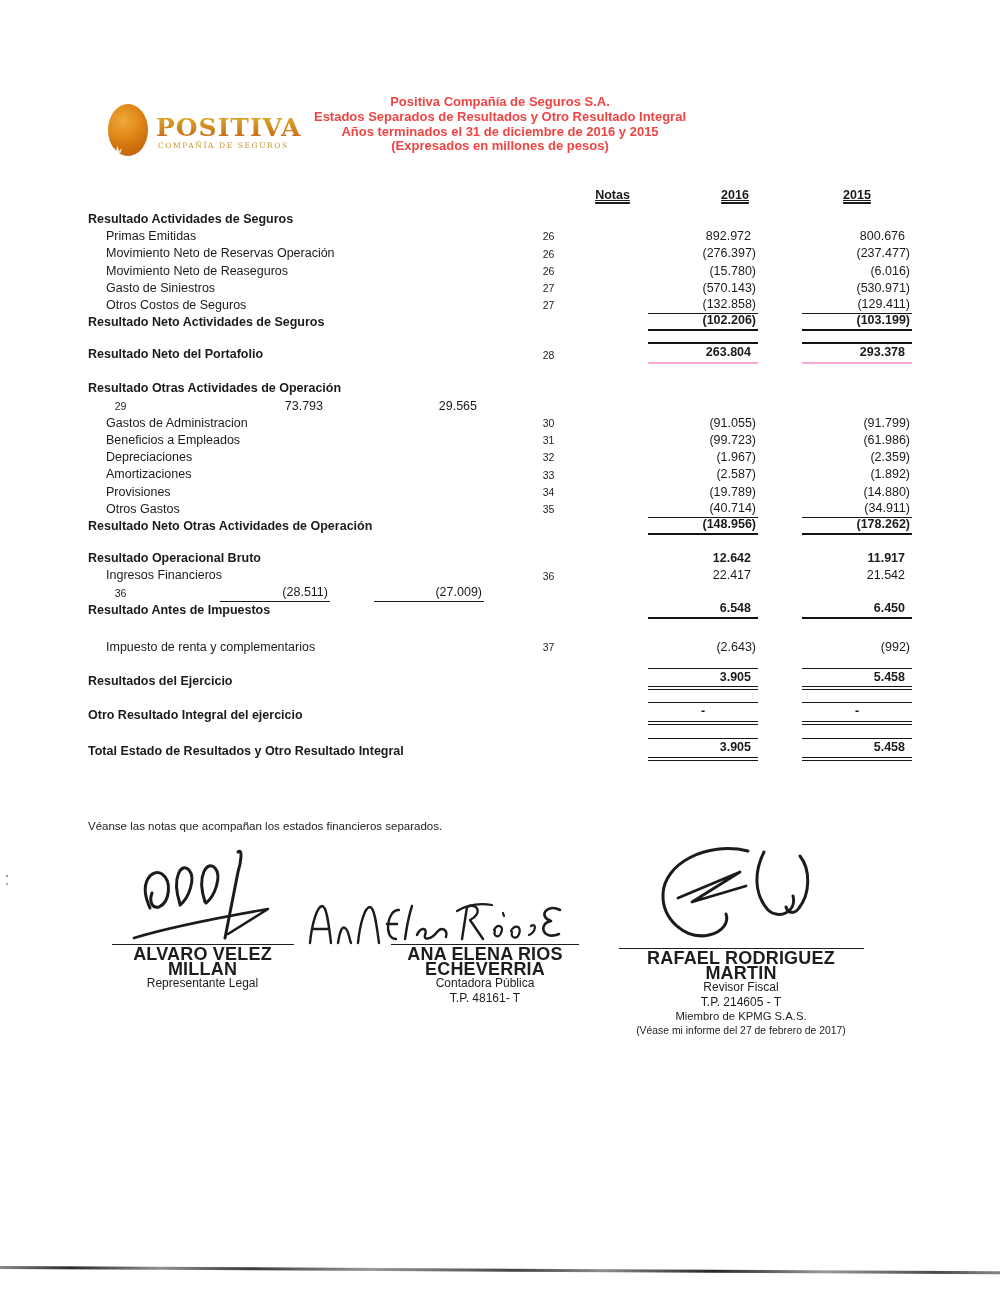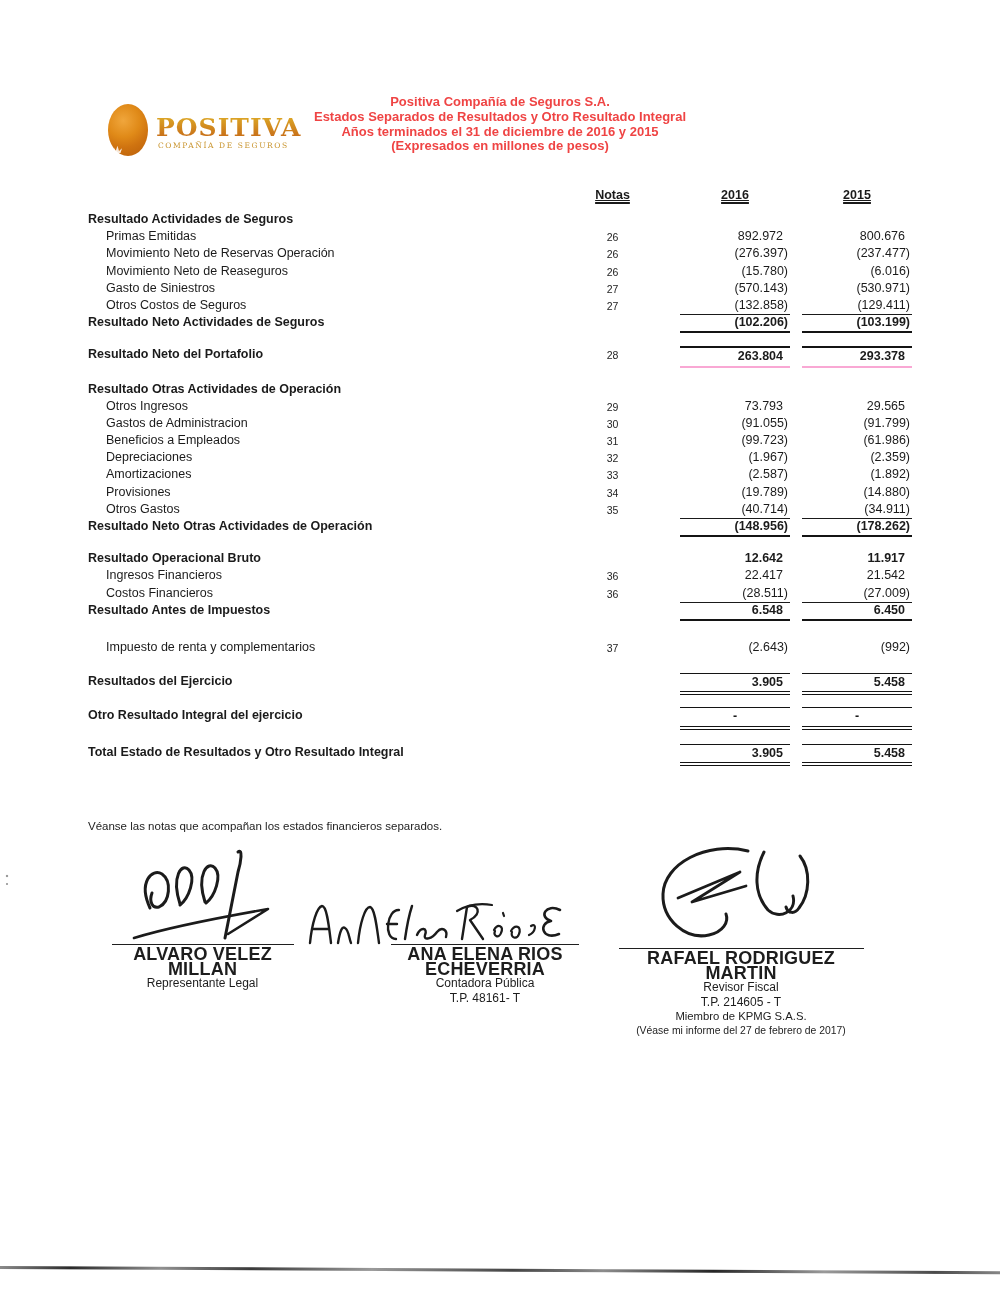--- a/index.html
+++ b/index.html
@@ -42,21 +42,21 @@
   .statement{position:absolute;left:88px;top:186px;width:824px;font-size:12.5px;color:#1b1b1b;}
   .colheads{display:flex;height:18px;line-height:18px;font-weight:bold;margin-bottom:7px;text-decoration:underline;}
   .colheads .lbl{flex:1;}
   .head-u{text-decoration:underline;text-underline-offset:3px;text-decoration-thickness:1.5px;}
   .note-col{width:65px;text-align:center;}
   .c1{width:145px;display:flex;}
   .c2{width:122px;display:flex;}
   .c1 .box,.c2 .box{width:110px;margin-left:auto;text-align:right;padding-right:2px;box-sizing:border-box;}
   .colheads .box{text-align:center;padding-right:0;}
 
-  .trow{display:flex;height:17.2px;line-height:17.2px;align-items:flex-start;}
+  .trow{display:flex;height:17.2px;line-height:17.2px;align-items:flex-end;gap:32px;}
   .trow .lbl{flex:1;padding-left:18px;}
   .trow .note-col{font-size:10.5px;color:#242424;line-height:18px;}
   .gap-sm{height:15px;} .gap-md{height:17px;} .gap-lg{height:19px;} .gap-xl{height:20px;}
 
   .trow.section .lbl,.trow.subtotal .lbl,.trow.keytotal .lbl,
   .trow.boldrow .lbl,.trow.final .lbl{font-weight:bold;padding-left:0;}
   .trow.subtotal .box,.trow.keytotal .box,.trow.boldrow .box,.trow.final .box{font-weight:bold;}
 
   .trow.rule-bottom .box{border-bottom:1.5px solid #1a1a1a;}
   .trow.subtotal .box{border-bottom:2px solid #141414;}
@@ -206,21 +206,20 @@
           <span class="lbl">Resultado Otras Actividades de Operación</span>
           <span class="note-col"></span>
           <span class="c1">
             <span class="box"></span>
           </span>
           <span class="c2">
             <span class="box"></span>
           </span>
         </div>
         <div class="trow item">
-          <span class="lbl">Otros Ingresos</span>
           <span class="note-col">29</span>
           <span class="c1">
             <span class="box pad-num">73.793</span>
           </span>
           <span class="c2">
             <span class="box pad-num">29.565</span>
           </span>
         </div>
         <div class="trow item">
           <span class="lbl">Gastos de Administracion</span>
@@ -307,21 +306,20 @@
           <span class="lbl">Ingresos Financieros</span>
           <span class="note-col">36</span>
           <span class="c1">
             <span class="box pad-num">22.417</span>
           </span>
           <span class="c2">
             <span class="box pad-num">21.542</span>
           </span>
         </div>
         <div class="trow item rule-bottom">
-          <span class="lbl">Costos Financieros</span>
           <span class="note-col">36</span>
           <span class="c1">
             <span class="box">(28.511)</span>
           </span>
           <span class="c2">
             <span class="box">(27.009)</span>
           </span>
         </div>
         <div class="trow subtotal">
           <span class="lbl">Resultado Antes de Impuestos</span>

